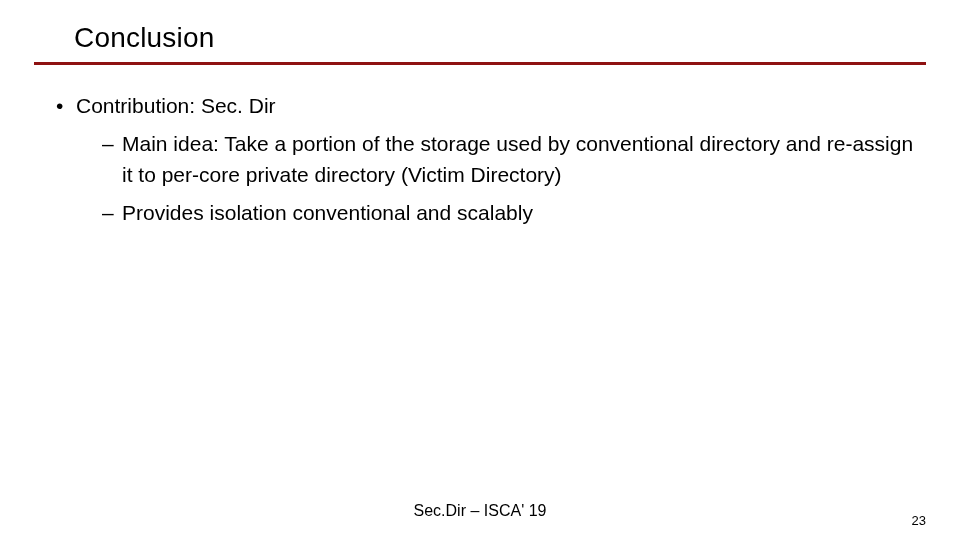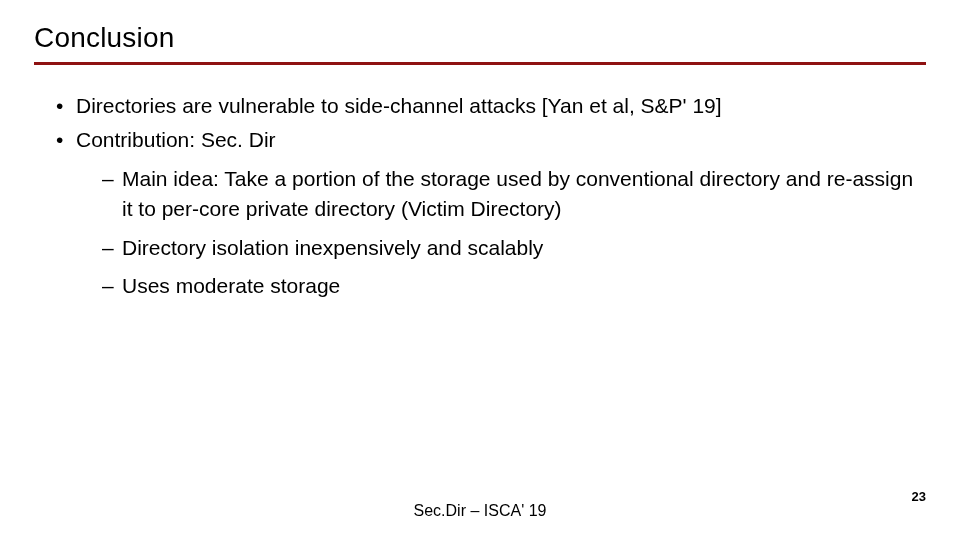--- a/index.html
+++ b/index.html
@@ -9,20 +9,21 @@
     height: 540px;
     position: relative;
     padding: 22px 34px 24px 34px;
   }
   .title {
     font-size: 28px;
     font-weight: 400;
     color: #000;
     margin-bottom: 8px;
     letter-spacing: 0.2px;
+    margin-left: 40px;
   }
   .rule {
     border: none;
     border-top: 3px solid #8e1111;
     margin-bottom: 26px;
   }
   .body {
     font-size: 21px;
     line-height: 1.45;
     color: #000;
@@ -64,41 +65,38 @@
     position: absolute;
     bottom: 20px;
     left: 0;
     width: 100%;
     text-align: center;
     font-size: 16px;
     color: #000;
   }
   .footer-right {
     position: absolute;
-    bottom: 36px;
+    bottom: 12px;
     right: 34px;
     font-size: 13px;
     color: #000;
-    font-weight: bold;
   }
 </style>
 </head>
 <body>
 
 <div class="slide">
   <div class="title">Conclusion</div>
   <hr class="rule">
   <div class="body">
     <ul class="level1">
-      <li>Directories are vulnerable to side-channel attacks [Yan et al, S&amp;P' 19]</li>
       <li>
         <span>Contribution: </span><span class="bold">Sec. Dir</span>
         <ul class="level2">
           <li>Main idea: Take a portion of the storage used by conventional directory and re-assign it to per-core private directory (Victim Directory)</li>
-          <li>Directory isolation inexpensively and scalably</li>
-          <li>Uses moderate storage</li>
+          <li>Provides isolation conventional and scalably</li>
         </ul>
       </li>
     </ul>
   </div>
   <div class="footer-center">Sec.Dir – ISCA' 19</div>
   <div class="footer-right">23</div>
 </div>
 
 </body></html>

